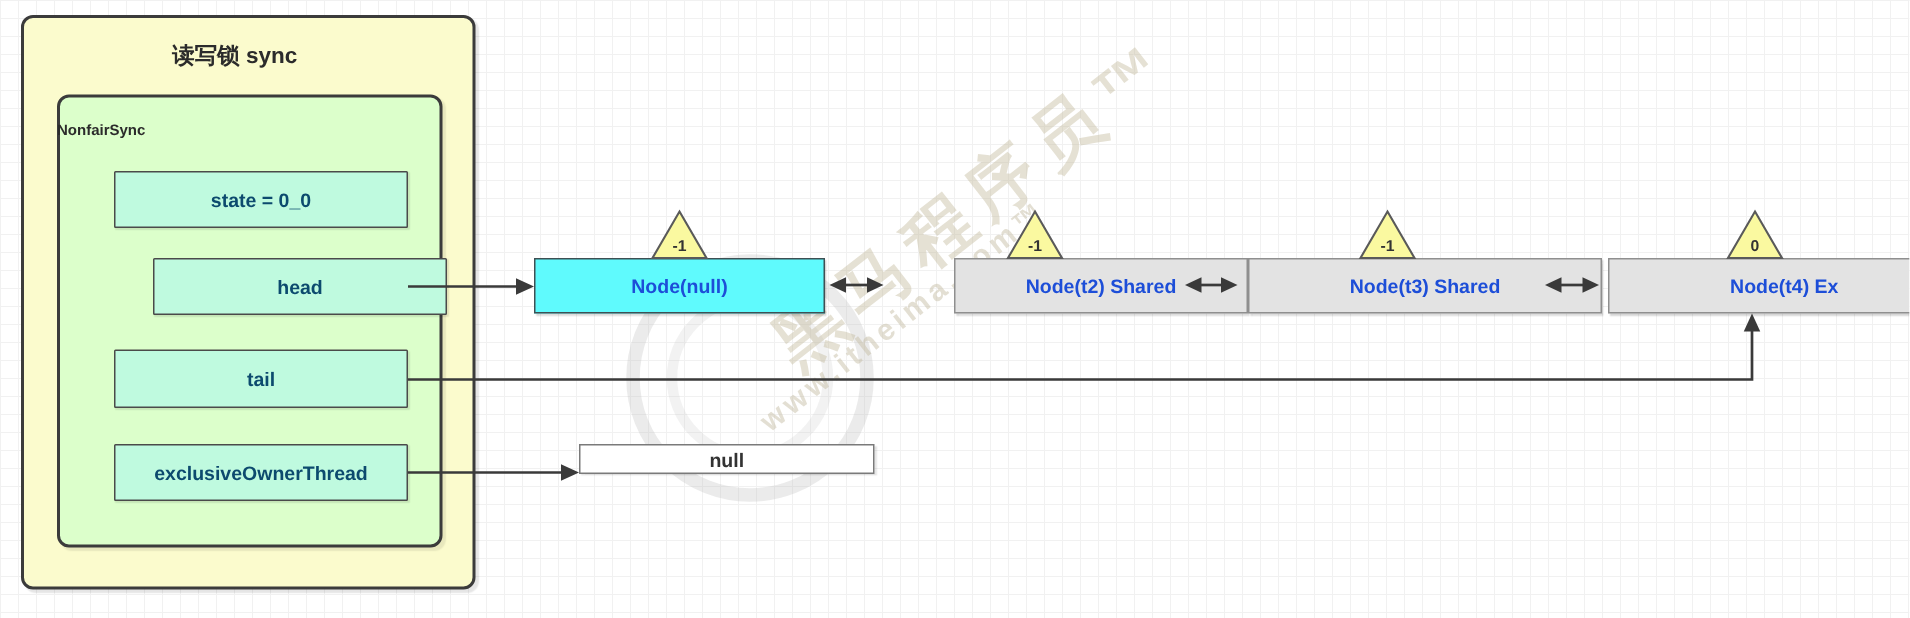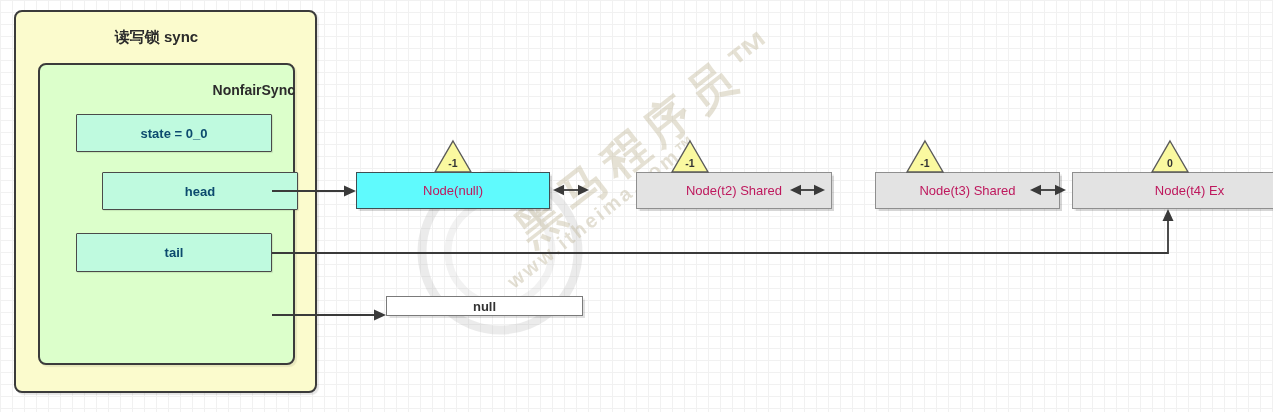--- a/index.html
+++ b/index.html
@@ -30,48 +30,48 @@
     font-size:15px;font-weight:bold;color:#2B2B2B;z-index:2;
   }
   #inner-box{
     left:38px;top:63px;width:257px;height:302px;
     background:var(--inner_fill,#DCFFCB);
     border:2px solid var(--border_dark,#3B3B3B);
     border-radius:8px;z-index:2;
     box-shadow:2px 2px 1px rgba(0,0,0,0.08);
   }
   #inner-title{
-    left:38px;top:82px;width:257px;text-align:right;
-    font-size:14px;font-weight:bold;color:#2B2B2B;z-index:2;
+    left:38px;top:82px;width:257px;text-align:left;
+    font-size:10px;font-weight:bold;color:#2B2B2B;z-index:2;
   }
   
   .field{
     left:76px;width:196px;height:38px;
     background:var(--field_fill,#BFFADF);
     border:1.5px solid #4A4A4A;border-radius:1px;
     display:flex;align-items:center;justify-content:center;
     font-size:13px;font-weight:bold;color:#0c4a6e;z-index:2;
     box-shadow:1px 1px 1px rgba(0,0,0,0.10);
   }
   #field-state{top:114px;}
   #field-head{top:172px;margin-left:26px;}
   #field-tail{top:233px;height:39px;}
   #field-eot{top:296px;}
   
   .node{
     top:172px;height:37px;
     background:var(--node_fill,#E3E3E3);
     border:1.6px solid #8F8F8F;
     display:flex;align-items:center;justify-content:center;
-    font-size:13px;font-weight:normal;color:#be185d;z-index:2;
+    font-size:13px;font-weight:bold;color:#1d4ed8;z-index:2;
     box-shadow:1.5px 1.5px 1px rgba(0,0,0,0.16);
   }
   #node-0{left:356px;width:194px;background:var(--head_node_fill,#5FFAFD);border-color:#3E5054;}
   #node-1{left:592px;width:196px;margin-left:44px;}
-  #node-2{left:875px;width:185px;}
+  #node-2{left:832px;width:236px;}
   #node-3{left:1072px;width:235px;}
   
   .tri{z-index:4;top:139px;width:40px;height:35px;}
   #tri-0{left:433px;}
   #tri-1{left:670px;}
   #tri-2{left:905px;}
   #tri-3{left:1150px;}
   .tri polygon{fill:var(--triangle_fill,#FAF9A0);stroke:#5A5A5A;stroke-width:1.4;}
   .tri text{font-family:"Liberation Sans",sans-serif;font-size:10.5px;font-weight:bold;fill:#333;text-anchor:middle;}
   
@@ -115,20 +115,21 @@
   <div id="wm-url" class="abs wm">www.itheima.com™</div>
 
   <div id="outer-box" class="abs"></div>
   <div id="outer-title" class="abs">读写锁 sync</div>
   <div id="inner-box" class="abs"></div>
   <div id="inner-title" class="abs">NonfairSync</div>
 
   <div id="field-state" class="abs field">state = 0_0</div>
   <div id="field-head" class="abs field">head</div>
   <div id="field-tail" class="abs field">tail</div>
+  <div id="field-eot" class="abs field">exclusiveOwnerThread</div>
 
   <div id="node-0" class="abs node">Node(null)</div>
   <div id="node-1" class="abs node">Node(t2) Shared</div>
   <div id="node-2" class="abs node">Node(t3) Shared</div>
   <div id="node-3" class="abs node">Node(t4) Ex</div>
 
   <svg id="tri-0" class="abs tri" viewBox="0 0 40 35">
     <polygon points="20,2 38,33 2,33"></polygon>
     <text x="20" y="28">-1</text>
   </svg>

